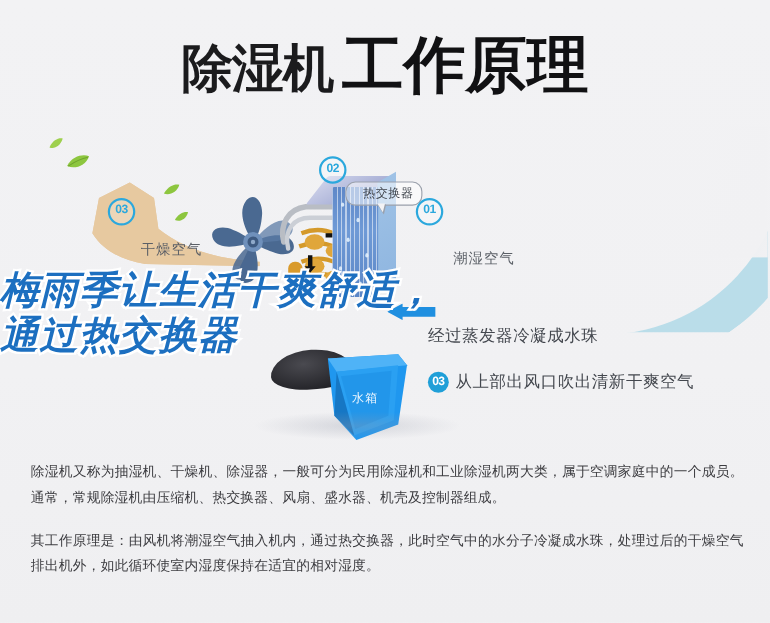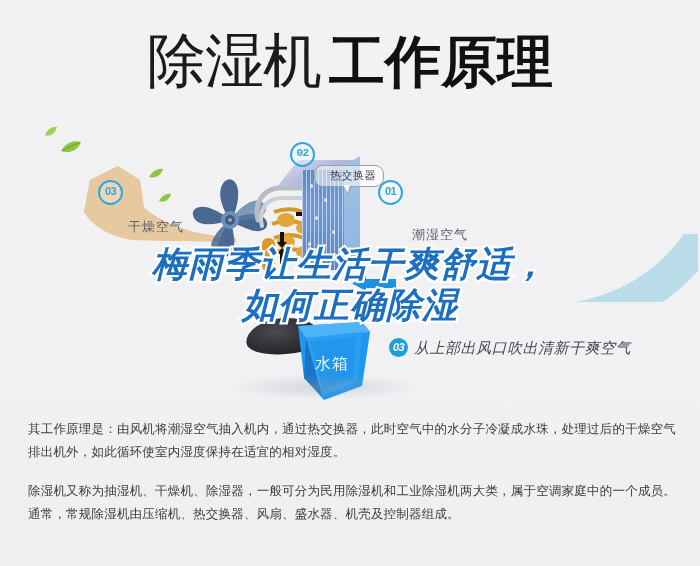--- a/index.html
+++ b/index.html
@@ -26,22 +26,22 @@
   
   .header {
     position: absolute;
     top: 22px;
     left: 0;
     width: 700px;
     text-align: center;
     white-space: nowrap;
   }
   .title-a {
-    font-size: 59px;
-    font-weight: 400;
+    font-size: 47px;
+    font-weight: 700;
     color: #1b1b1d;
     letter-spacing: -1px;
     vertical-align: baseline;
   }
   .title-b {
     font-size: 56px;
     font-weight: 700;
     color: #111113;
     letter-spacing: 0px;
     margin-left: 8px;
@@ -192,21 +192,21 @@
     left: 296px;
     top: 202px;
     width: 80px;
     height: 82px;
   }
   .tank-label {
     position: absolute;
     left: 0; top: 34px;
     width: 72px;
     text-align: center;
-    font-size: 16px;
+    font-size: 11px;
     color: #eef7ff;
     letter-spacing: 1px;
   }
 
   
   .ground-shadow {
     position: absolute;
     left: 230px;
     top: 256px;
     width: 190px;
@@ -292,29 +292,29 @@
     color: #fff;
     font-size: 11px;
     font-weight: 700;
     line-height: 19px;
     text-align: center;
     margin-right: 6px;
     vertical-align: 2px;
     letter-spacing: -0.5px;
   }
   #step2 { left: 389px; top: 296px; }
-  #step3 { left: 389px; top: 338px; font-style: italic; }
+  #step3 { left: 389px; top: 338px; }
 
   
   .overlay-title {
     position: absolute;
     left: 0;
     top: 243px;
     width: 700px;
-    text-align: center;
+    text-align: left;
     font-size: 35px;
     font-weight: 700;
     font-style: italic;
     color: #1c6fc0;
     line-height: 41px;
     letter-spacing: 1px;
     -webkit-text-stroke: 4px #ffffff;
     paint-order: stroke fill;
     text-shadow:
        2px 2px 0 rgba(255,255,255,.9),
@@ -465,34 +465,37 @@
         <path d="M14 22 L60 17 L57 58 L27 70 Z" fill="#1b8ee4" opacity=".55"></path>
       </svg>
       <div class="tank-label">水箱</div>
     </div>
 
     <div class="ground-shadow"></div>
 
     <div class="badge" style="left:98px; top:62px;">03</div>
     <div class="lbl dry">干燥空气</div>
 
-    <div class="badge" style="left:290px; top:24px;font-family:Liberation Mono, monospace;">02</div>
+    <div class="badge" style="left:290px; top:24px;">02</div>
     <div class="bubble">热交换器</div>
 
     <div class="badge" style="left:378px; top:62px;">01</div>
     <div class="lbl humid">潮湿空气</div>
   </div>
 
+  <div class="step-line" id="step2">
+    <span>经过蒸发器冷凝成水珠</span>
+  </div>
   <div class="step-line" id="step3">
     <span class="badge-inline">03</span><span>从上部出风口吹出清新干爽空气</span>
   </div>
 
   <div class="overlay-title">
     <span class="ln">梅雨季让生活干爽舒适，</span>
-    <span class="ln">如何正确除湿</span>
+    <span class="ln">通过热交换器</span>
   </div>
 
   <div class="body-copy">
+    <p>除湿机又称为抽湿机、干燥机、除湿器，一般可分为民用除湿机和工业除湿机两大类，属于空调家庭中的一个成员。通常，常规除湿机由压缩机、热交换器、风扇、盛水器、机壳及控制器组成。</p>
     <p>其工作原理是：由风机将潮湿空气抽入机内，通过热交换器，此时空气中的水分子冷凝成水珠，处理过后的干燥空气排出机外，如此循环使室内湿度保持在适宜的相对湿度。</p>
-    <p>除湿机又称为抽湿机、干燥机、除湿器，一般可分为民用除湿机和工业除湿机两大类，属于空调家庭中的一个成员。通常，常规除湿机由压缩机、热交换器、风扇、盛水器、机壳及控制器组成。</p>
   </div>
 
 </div>
 
 </body></html>

